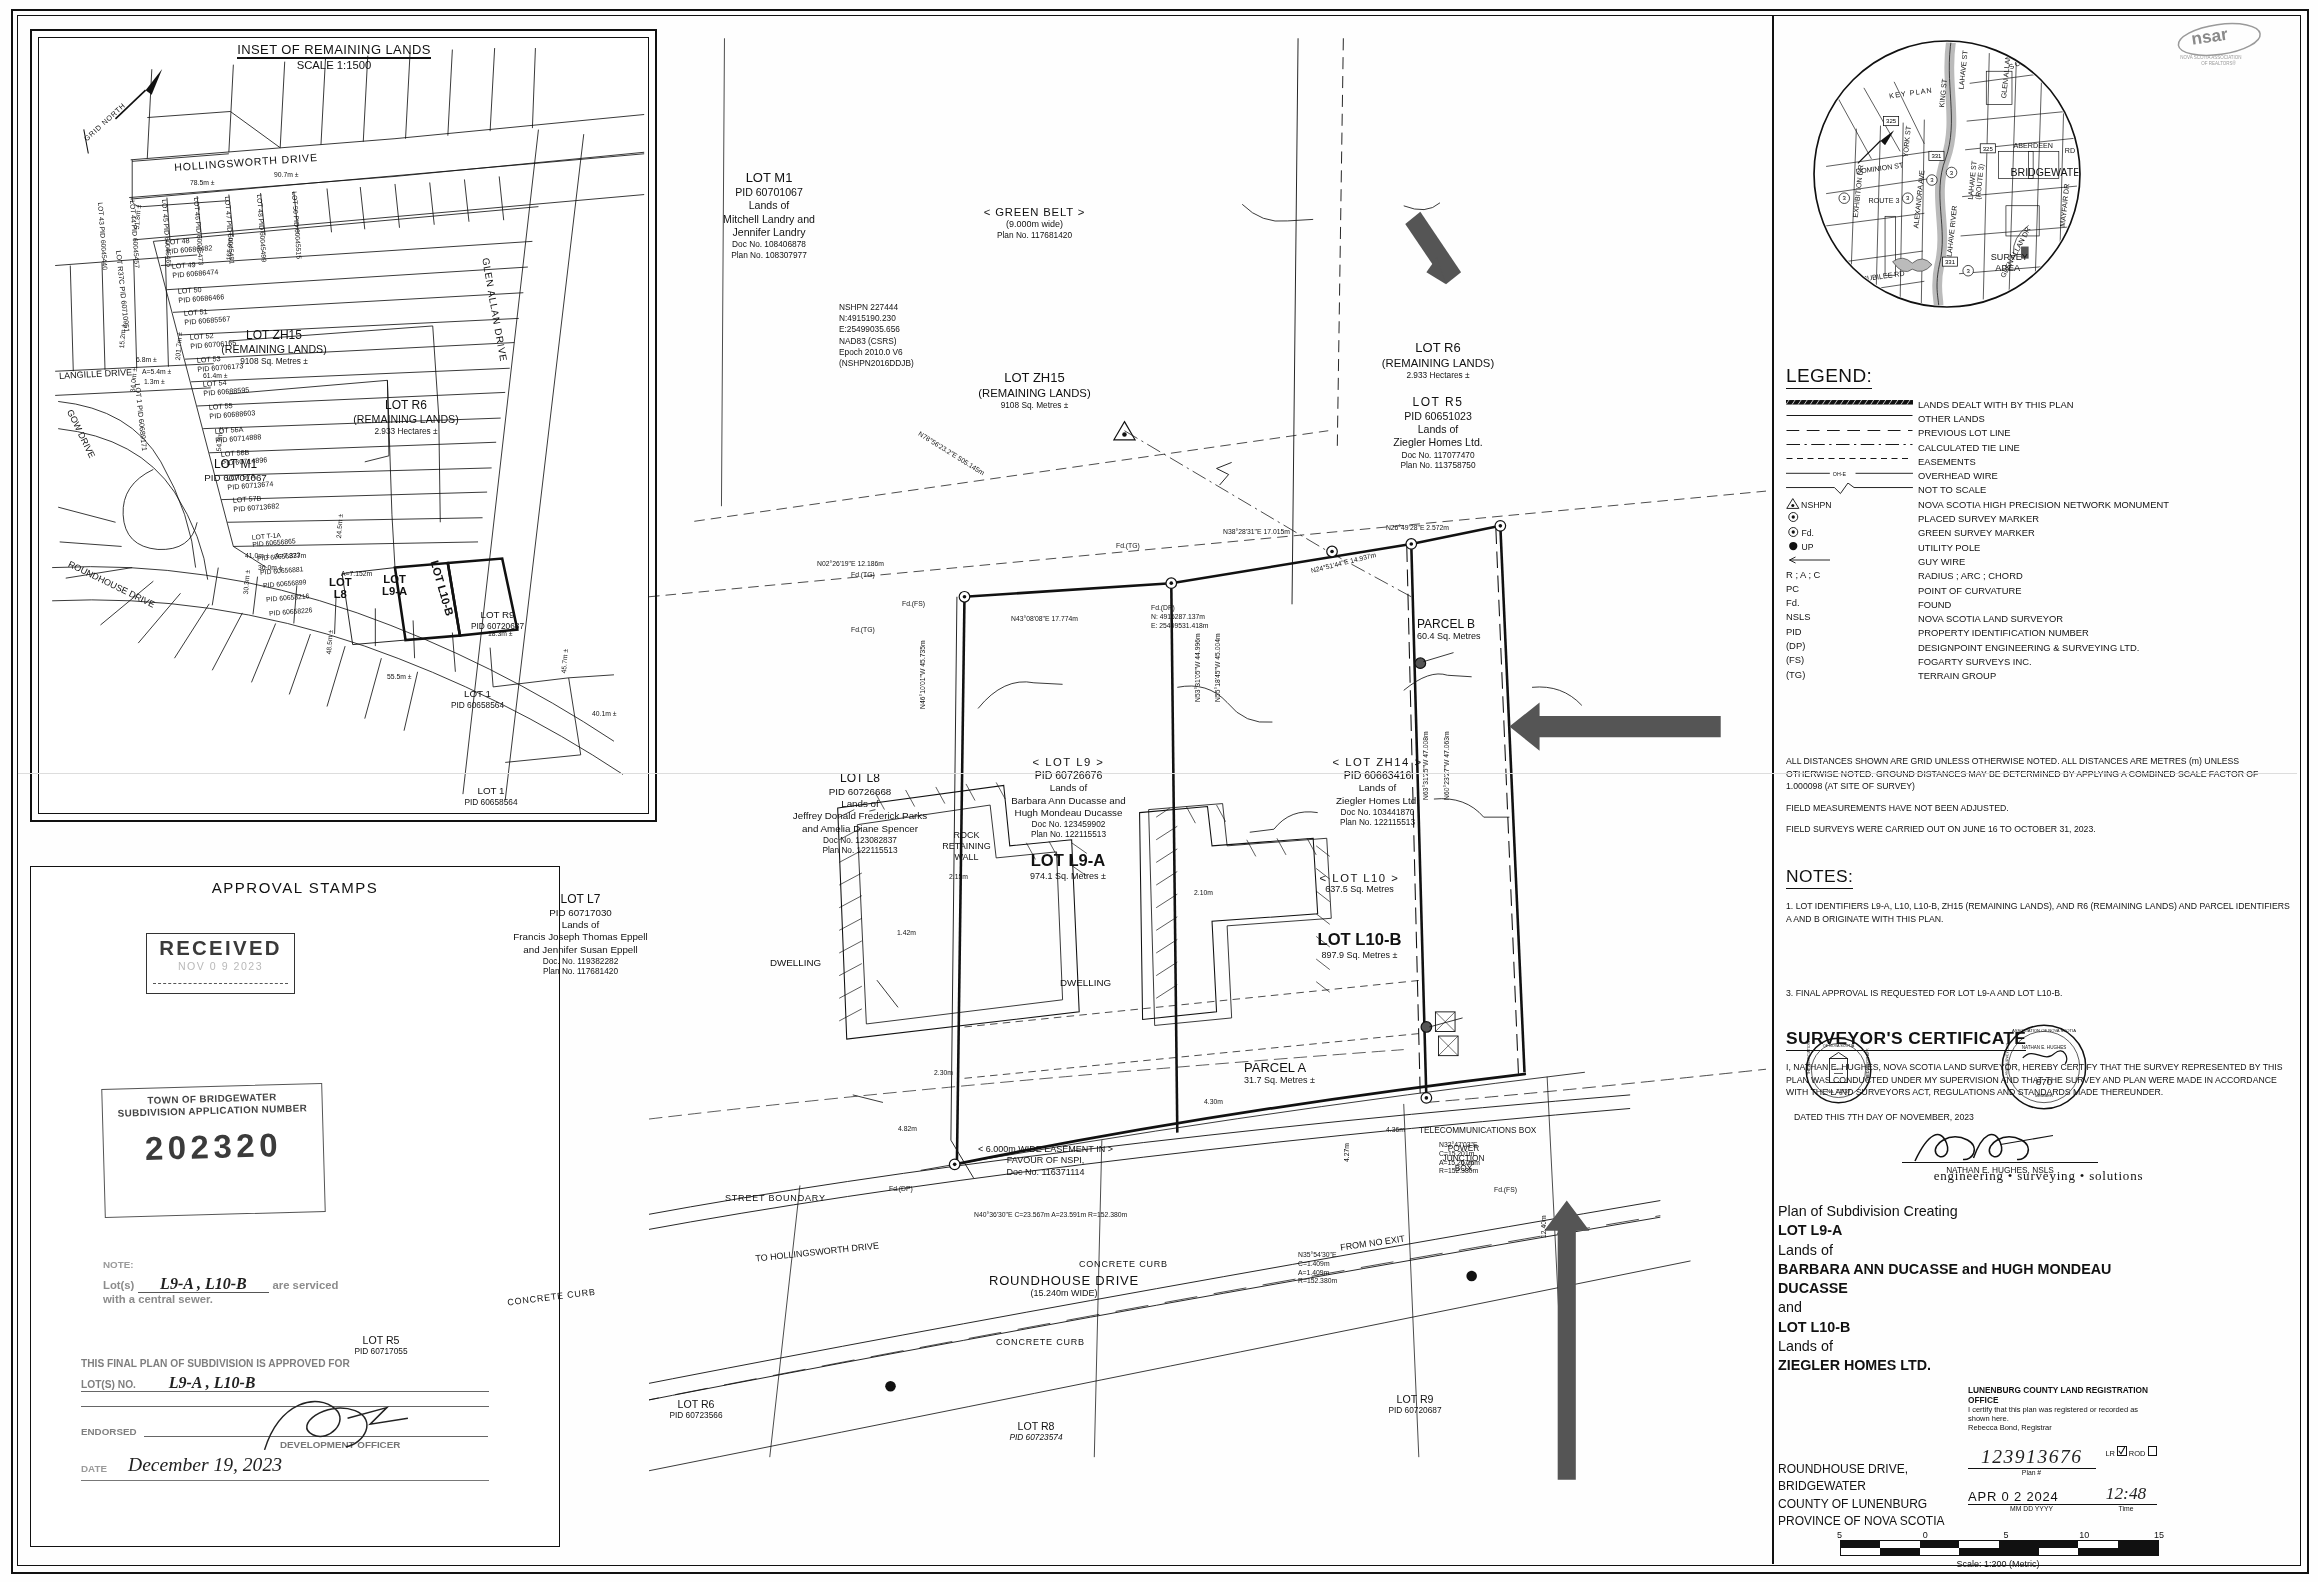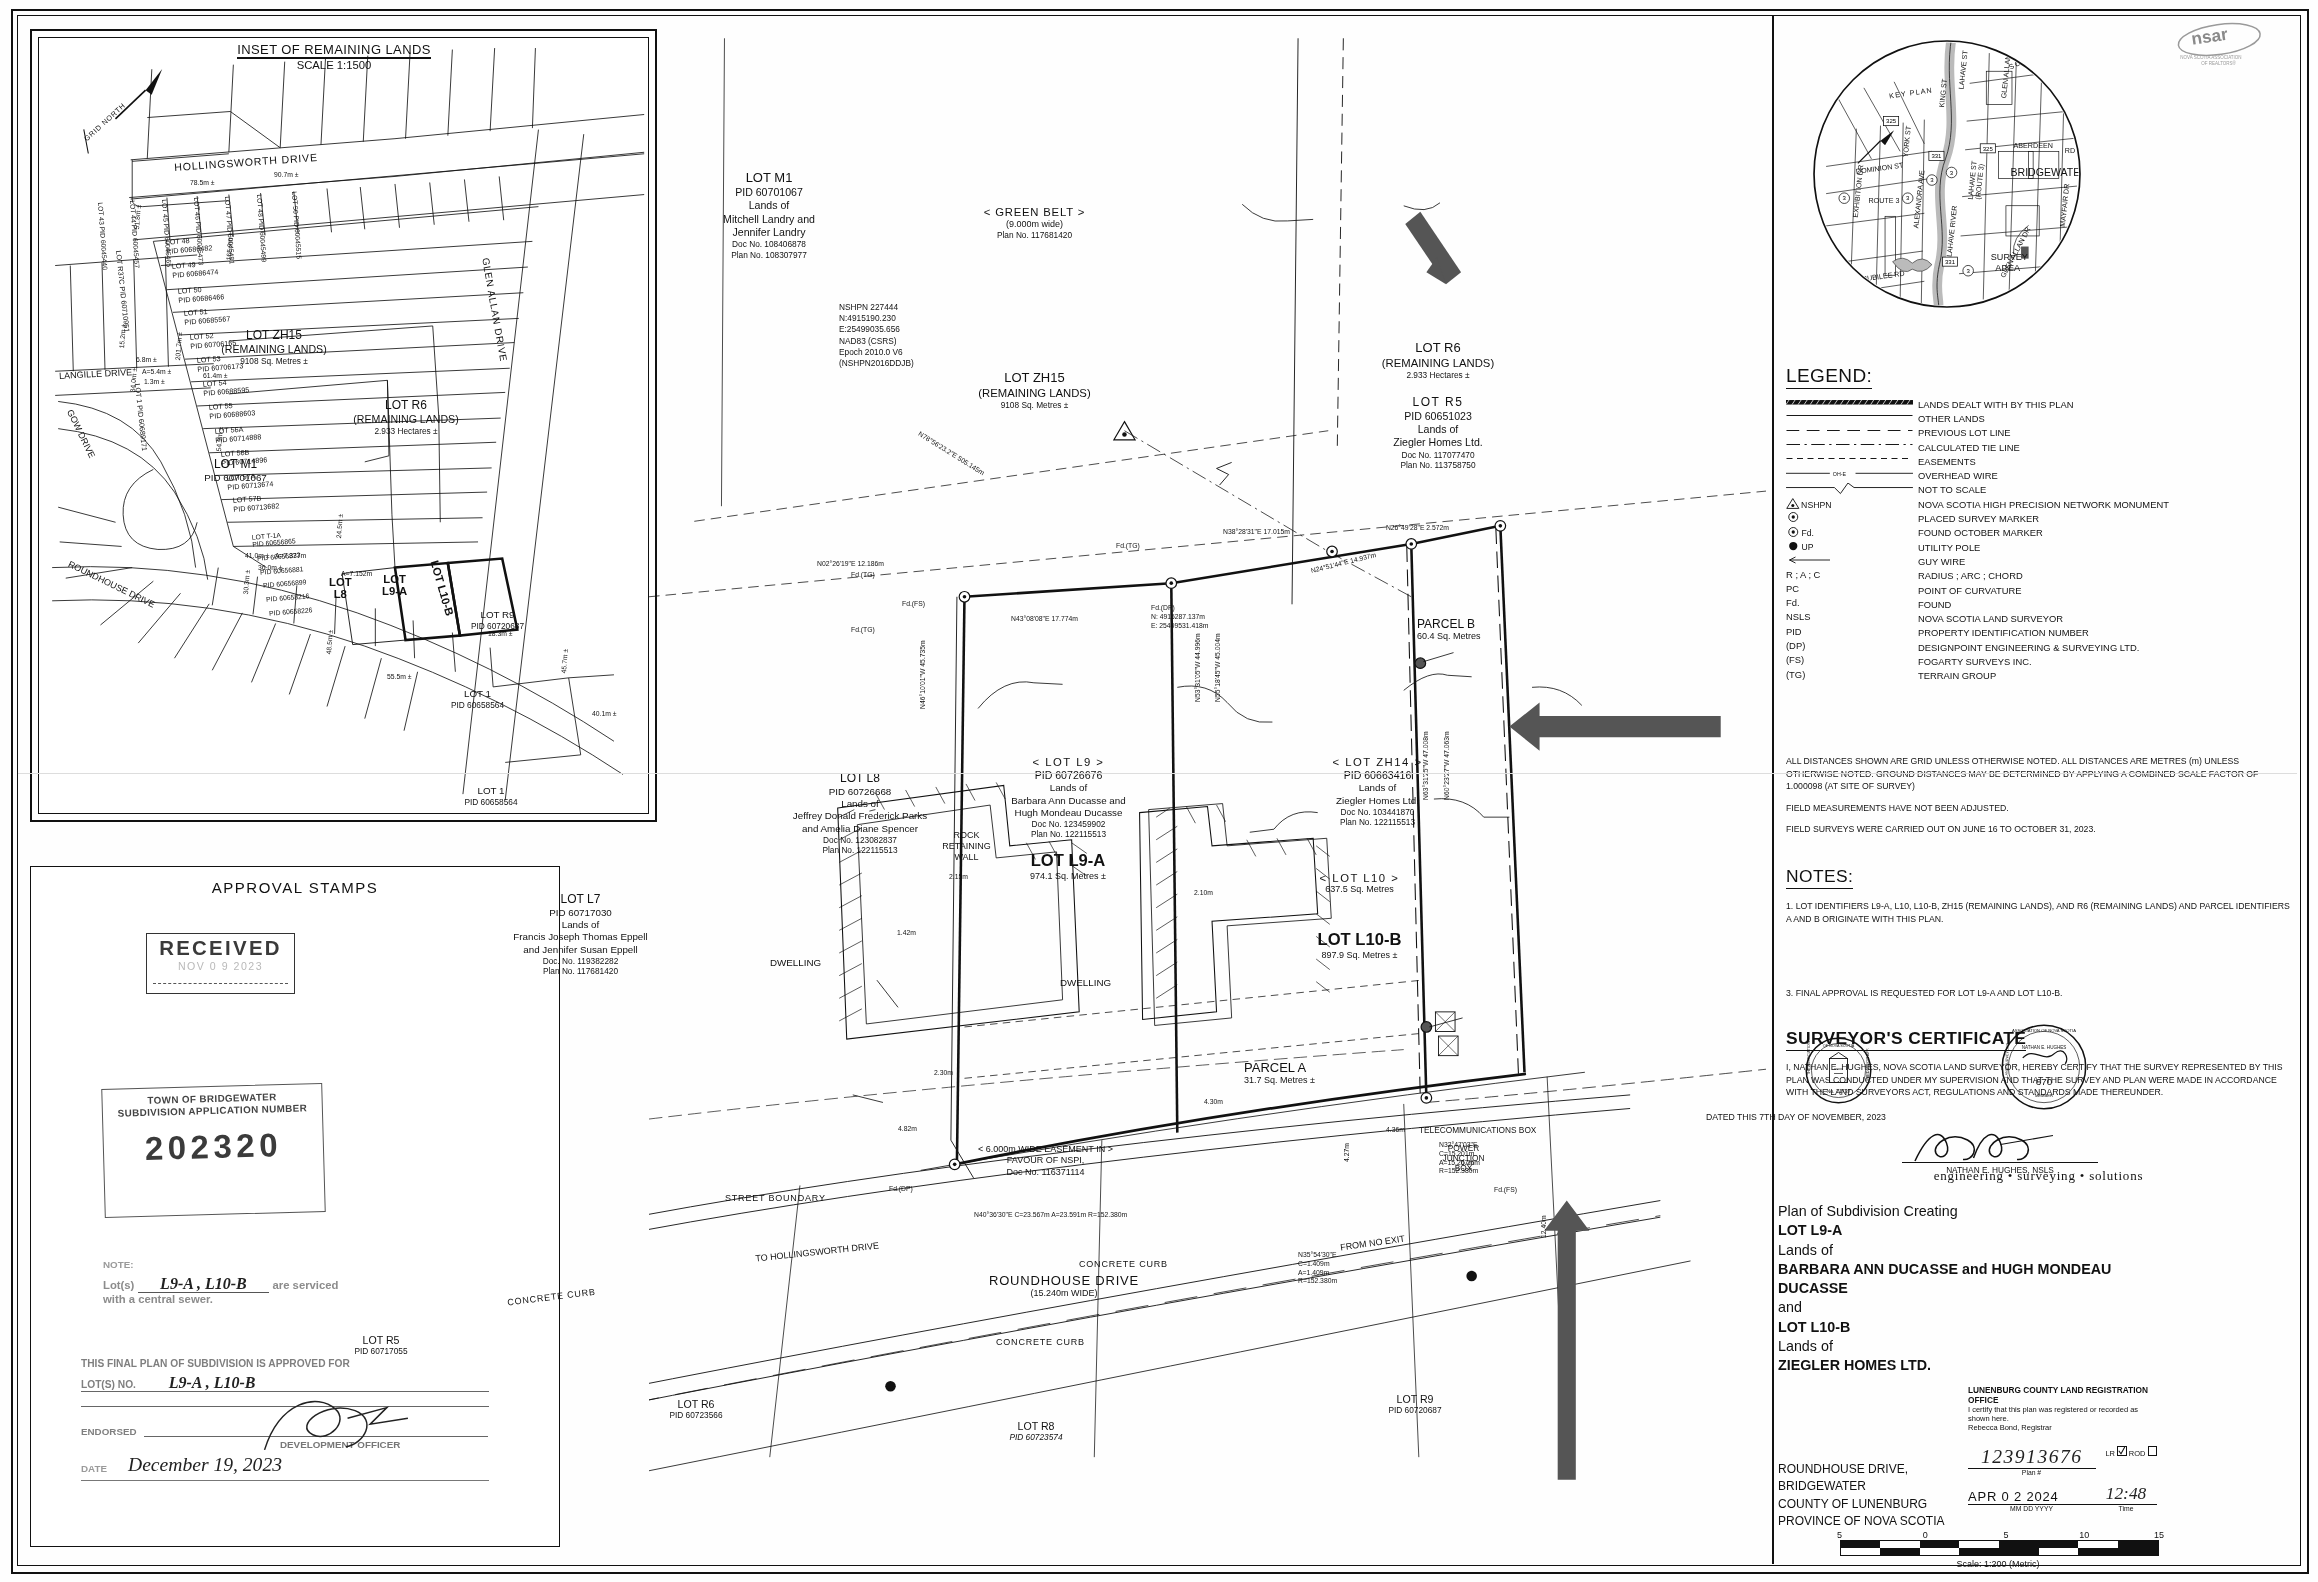--- a/index.html
+++ b/index.html
@@ -836,21 +836,21 @@
       <div class="legend-txt">PLACED SURVEY MARKER</div>
     </div>
     <div class="legend-row">
       <div class="legend-sym">
           <svg width="130" height="12" viewBox="0 0 172 16">
             <circle cx="9" cy="8" r="6" fill="none" stroke="#111" stroke-width="1.2"></circle>
             <circle cx="9" cy="8" r="2.2" fill="#111"></circle>
             <text x="20" y="13" font-family="Liberation Sans, sans-serif" font-size="11.5" fill="#111">Fd.</text>
           </svg>
         </div>
-      <div class="legend-txt">FOUND OCTOBER MARKER</div>
+      <div class="legend-txt">GREEN SURVEY MARKER</div>
     </div>
     <div class="legend-row">
       <div class="legend-sym">
           <svg width="130" height="12" viewBox="0 0 172 16">
             <circle cx="9" cy="8" r="5.5" fill="#111"></circle>
             <text x="20" y="13" font-family="Liberation Sans, sans-serif" font-size="11.5" fill="#111">UP</text>
           </svg>
         </div>
       <div class="legend-txt">UTILITY POLE</div>
     </div>
@@ -904,21 +904,21 @@
   <div class="abs" style="left:1786px;top:866px;">
     <span class="h-underline" style="font-size:17.4px;">NOTES:</span>
   </div>
   <div class="abs para" style="left:1786px;top:900px;width:506px;">1. LOT IDENTIFIERS L9-A, L10, L10-B, ZH15 (REMAINING LANDS), AND R6 (REMAINING LANDS) AND PARCEL IDENTIFIERS A AND B ORIGINATE WITH THIS PLAN.</div>
   <div class="abs para" style="left:1786px;top:987px;width:506px;">3. FINAL APPROVAL IS REQUESTED FOR LOT L9-A AND LOT L10-B.</div>
 
   <div class="abs" style="left:1786px;top:1028px;">
     <span class="h-underline" style="font-size:17.4px;font-weight:bold;">SURVEYOR'S CERTIFICATE</span>
   </div>
   <div class="abs para" style="left:1786px;top:1061px;width:506px;">I, NATHAN E. HUGHES, NOVA SCOTIA LAND SURVEYOR, HEREBY CERTIFY THAT THE SURVEY REPRESENTED BY THIS PLAN WAS CONDUCTED UNDER MY SUPERVISION AND THAT THE SURVEY AND PLAN WERE MADE IN ACCORDANCE WITH THE LAND SURVEYORS ACT, REGULATIONS AND STANDARDS MADE THEREUNDER.</div>
-  <div class="abs para" style="left:1698px;top:1111px;width:506px;padding-left:8px;">DATED THIS 7TH DAY OF NOVEMBER, 2023</div>
+  <div class="abs para" style="left:1786px;top:1111px;width:506px;padding-left:8px;">DATED THIS 7TH DAY OF NOVEMBER, 2023</div>
 
   <div class="abs" style="left:1910px;top:1125px;">
     <svg width="166" height="45" viewBox="0 0 220 60">
       <path d="M6 48 C24 10 40 4 48 24 C54 40 40 48 34 38 C28 26 52 8 76 20 C94 30 82 48 70 46" fill="none" stroke="#111" stroke-width="2"></path>
       <path d="M84 44 C96 10 112 4 120 24 C126 40 112 48 106 38 C100 26 124 8 148 20 C166 30 154 48 142 46" fill="none" stroke="#111" stroke-width="2"></path>
       <path d="M120 26 L190 14" stroke="#111" stroke-width="1.6"></path>
     </svg>
   </div>
   <div class="abs" style="left:1902px;top:1162px;width:196px;border-top:0.8px solid #111;"></div>
   <div class="abs" style="left:1902px;top:1165px;width:196px;text-align:center;font-size:8.3px;">NATHAN E. HUGHES, NSLS</div>

